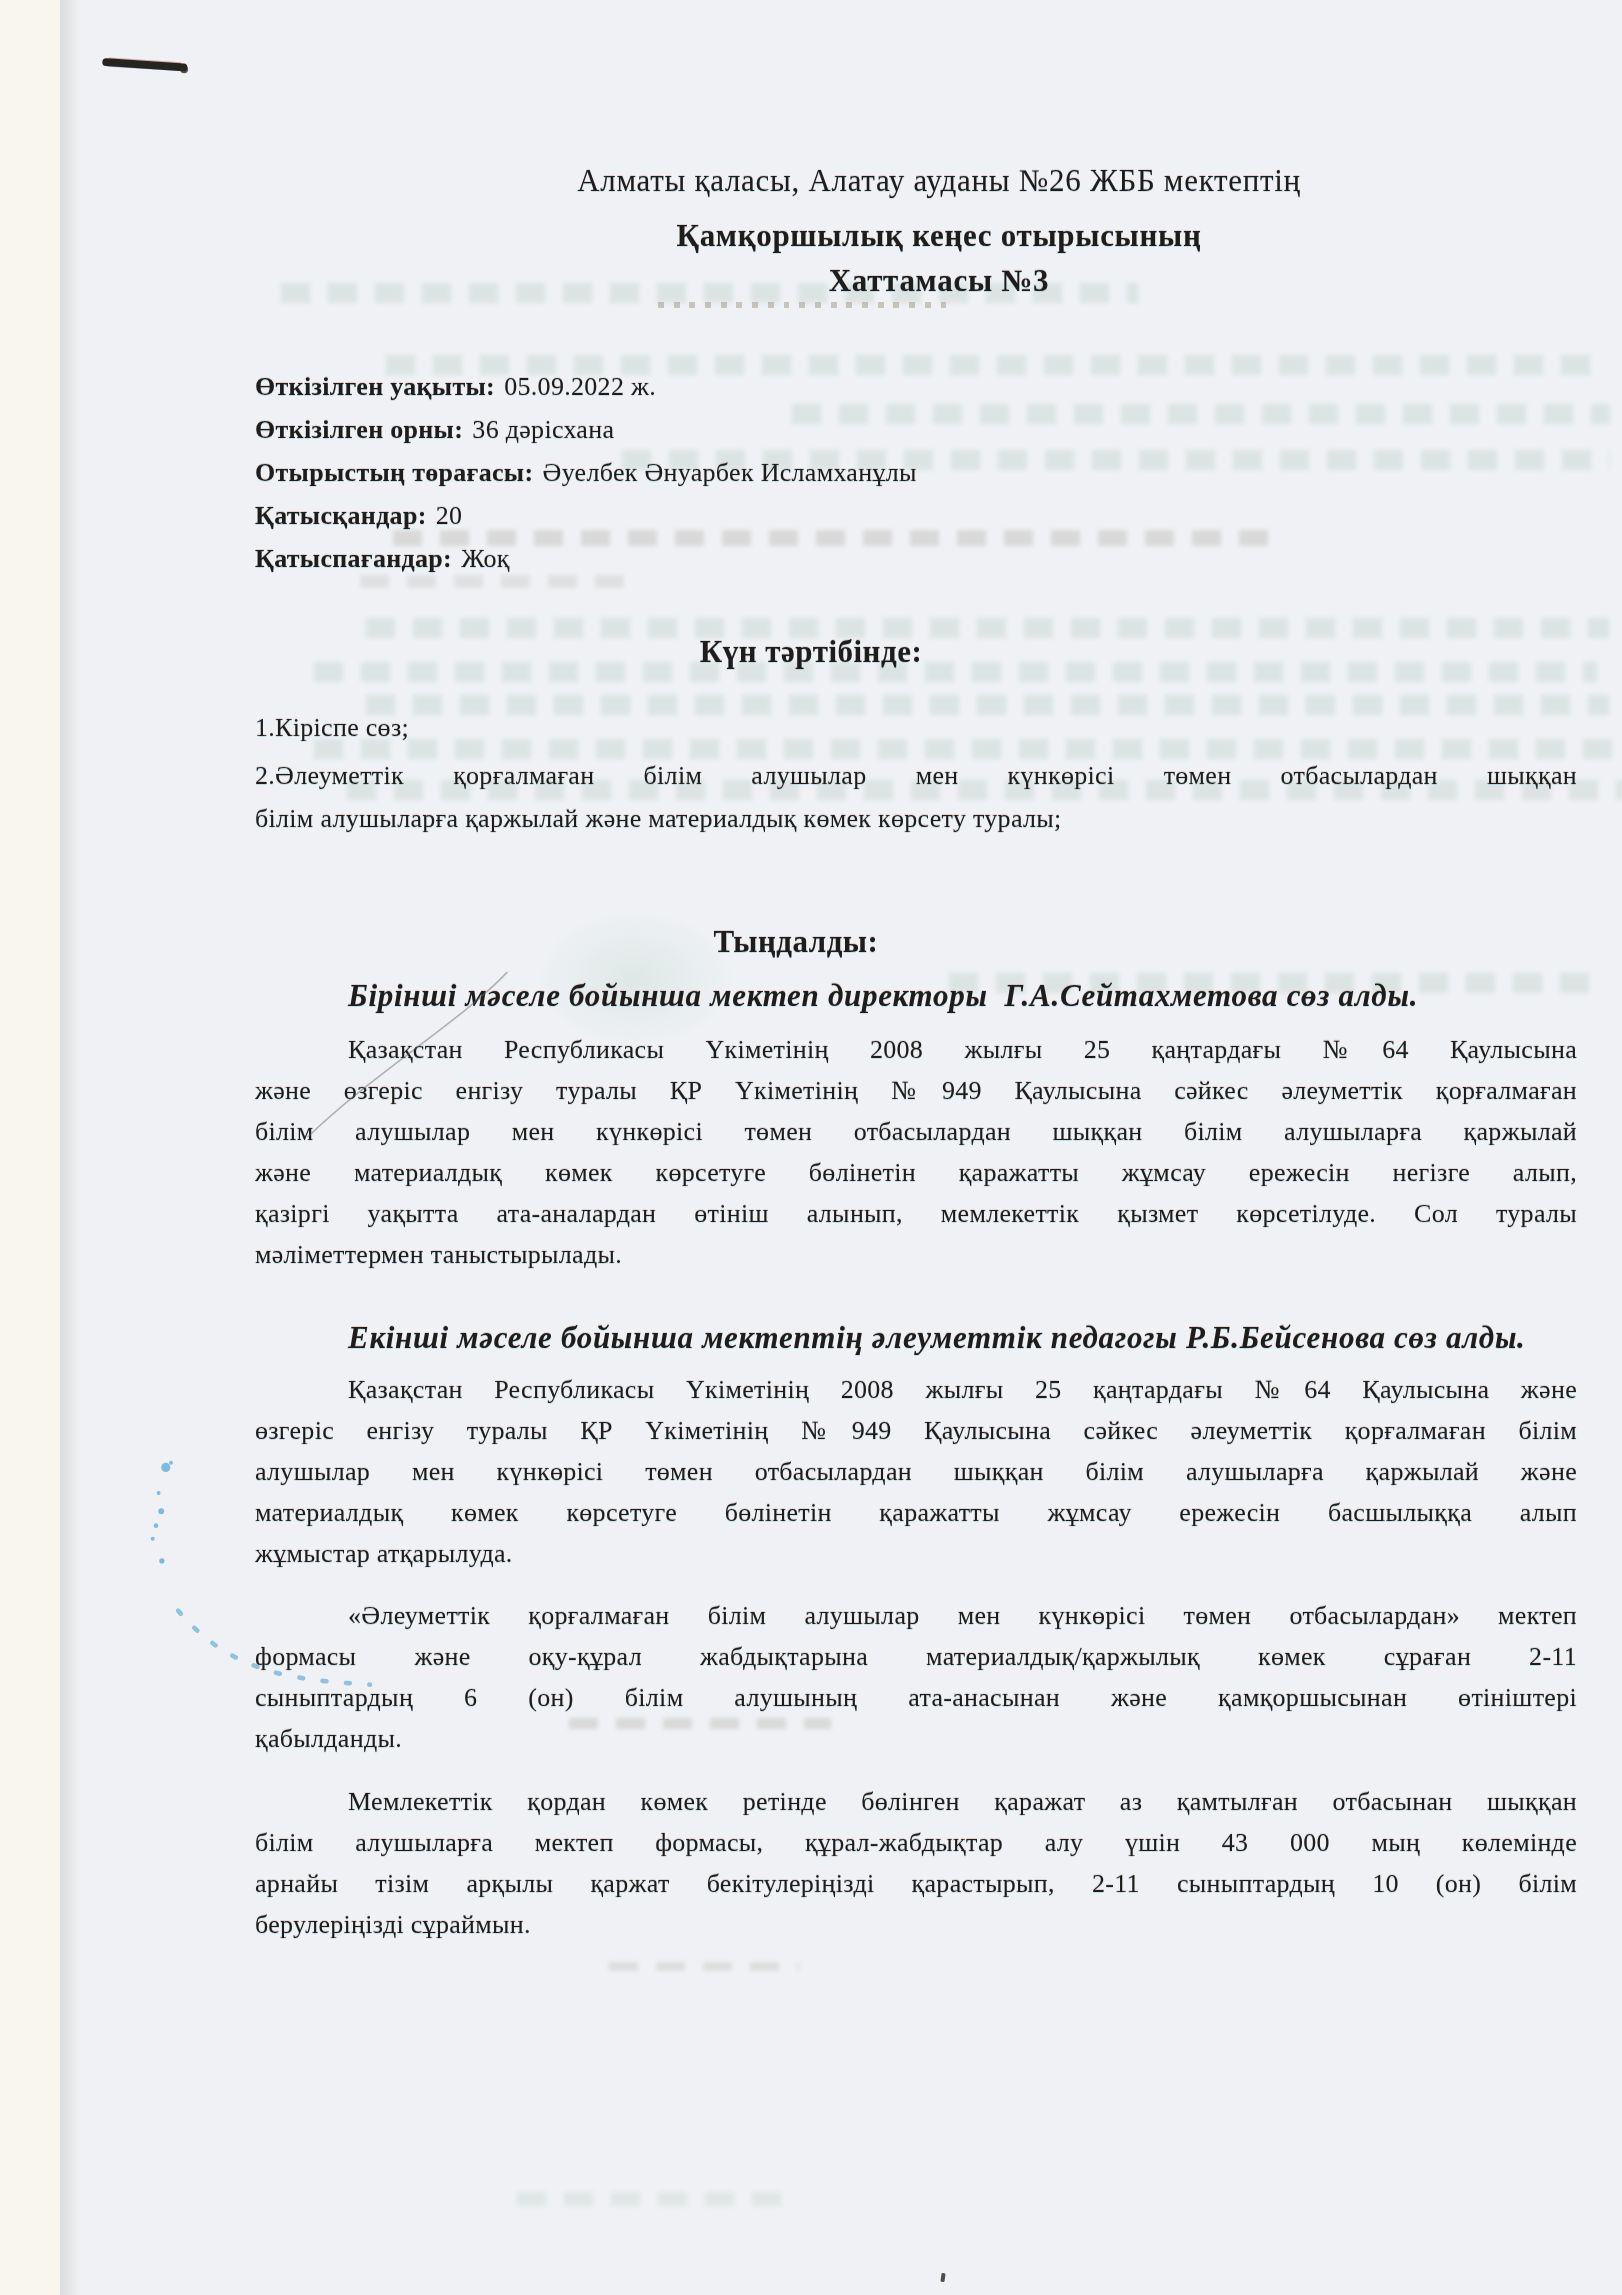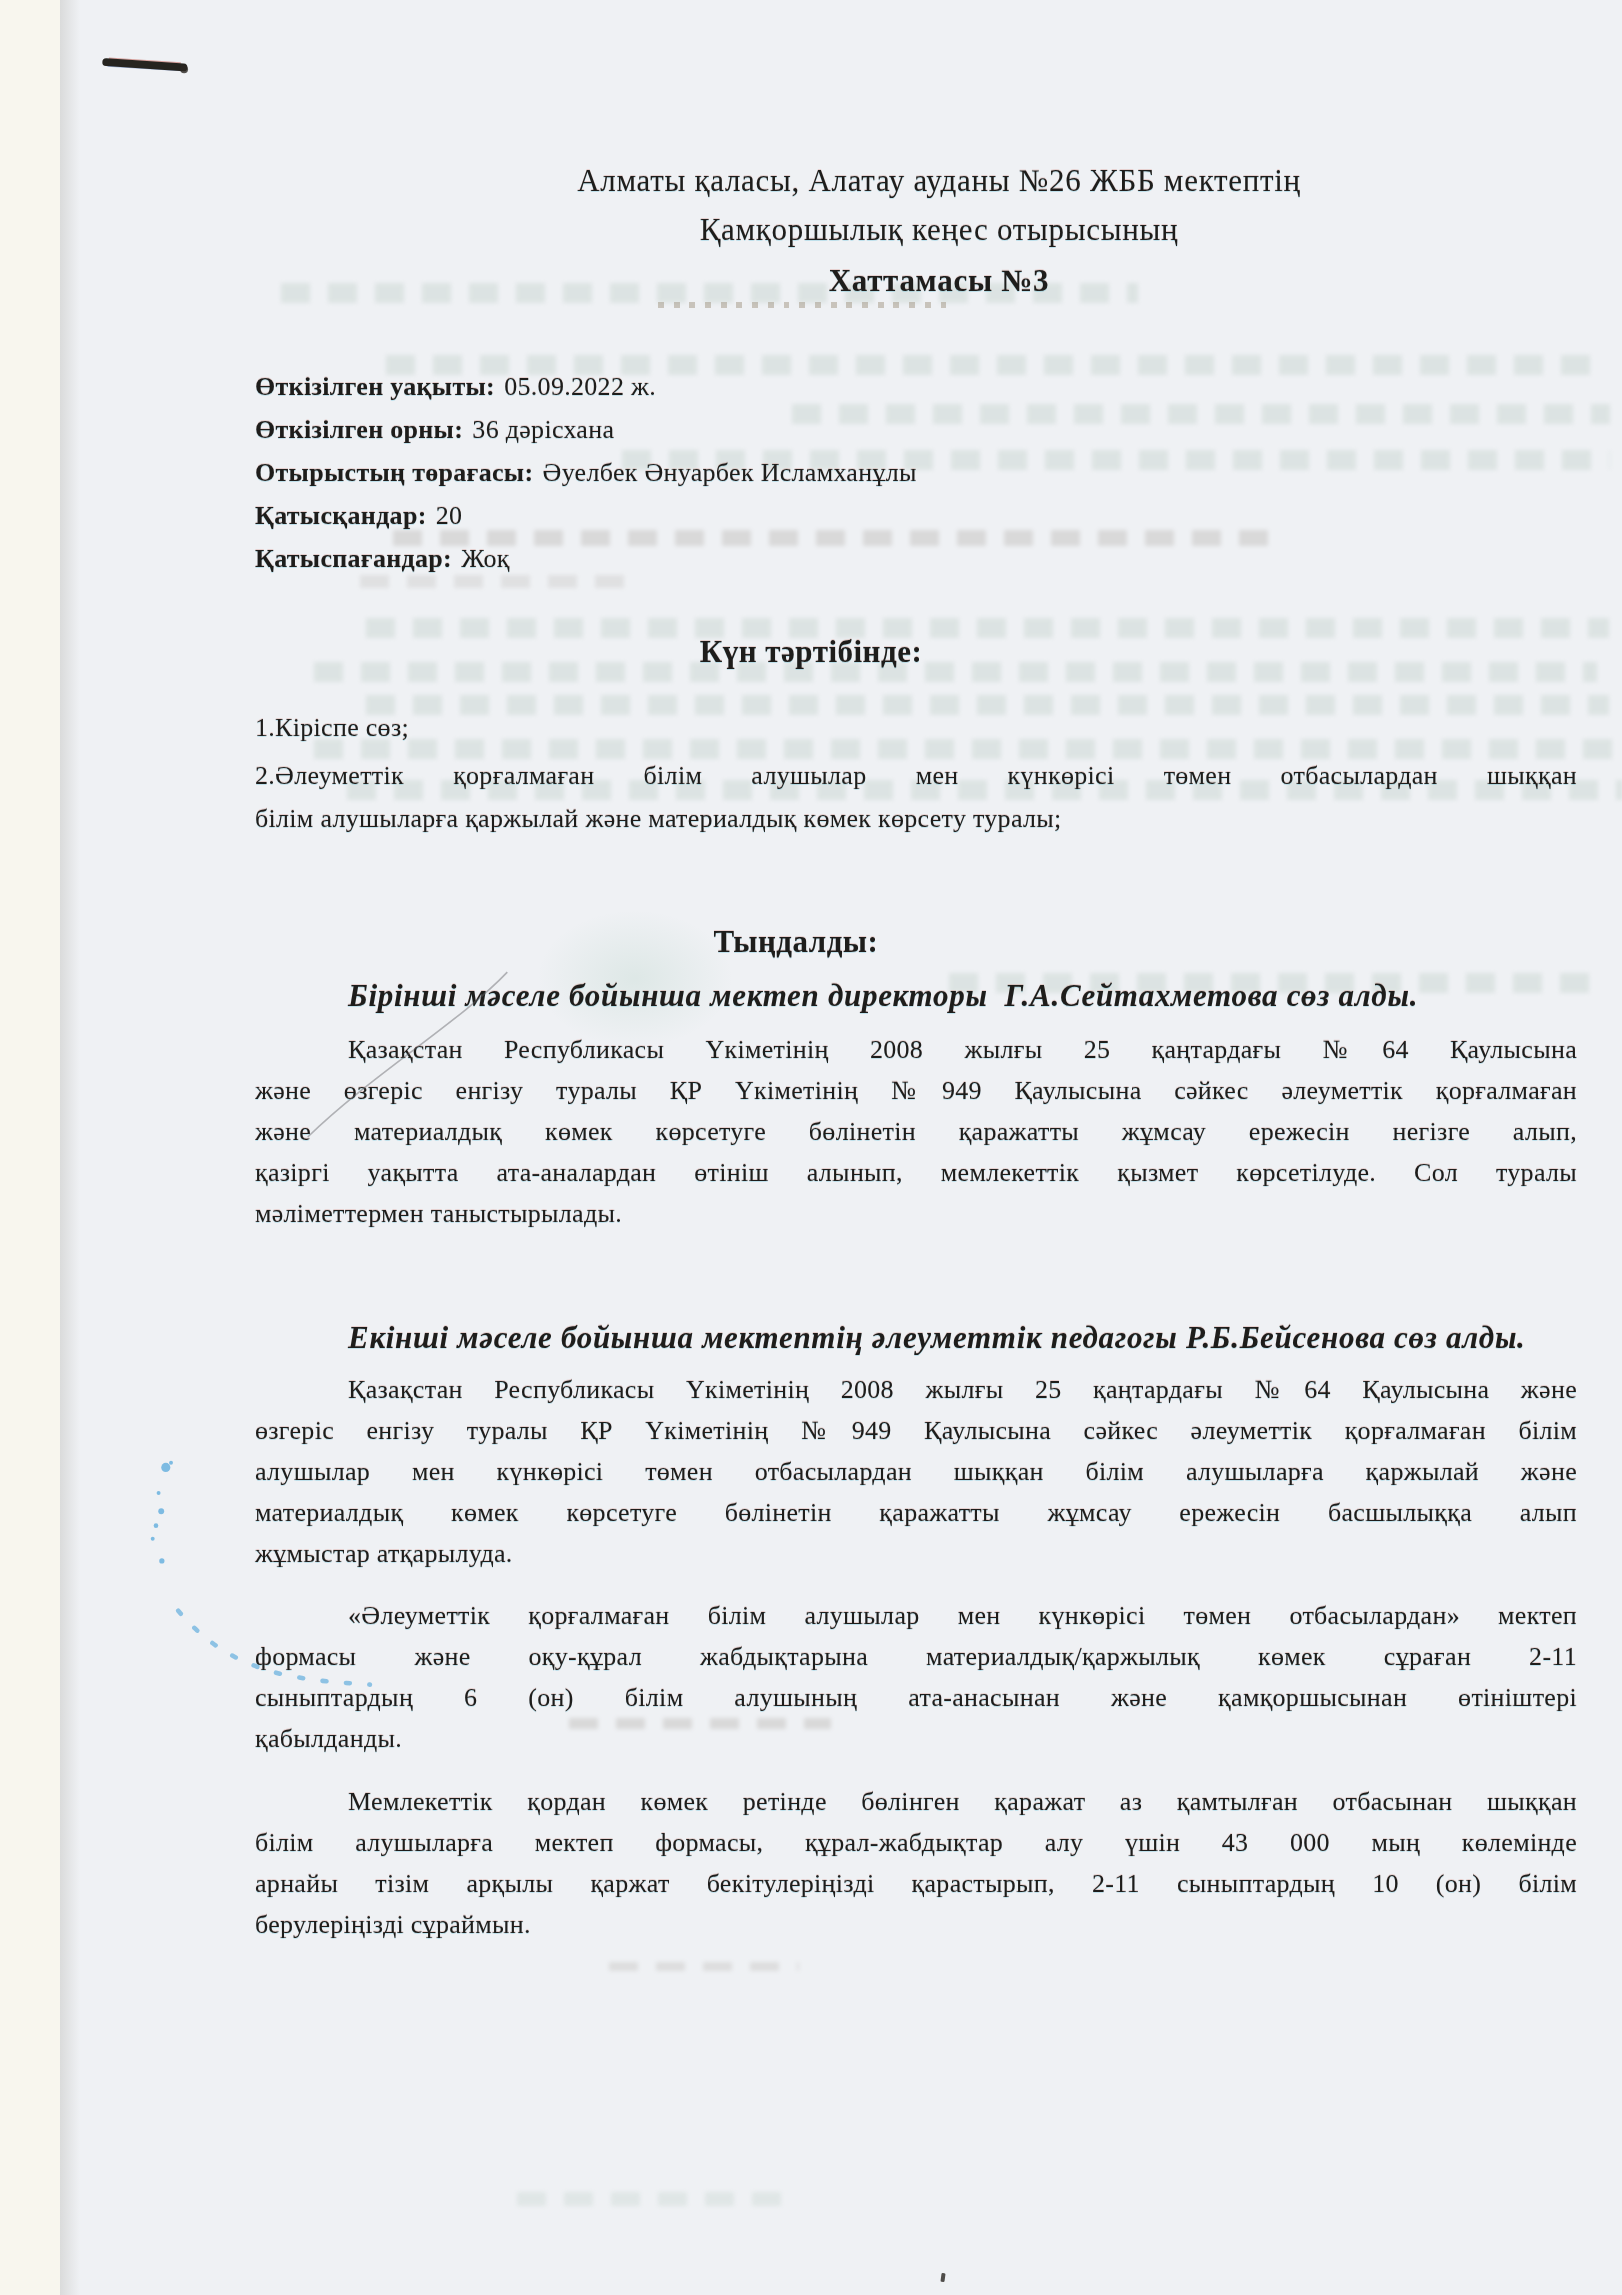--- a/index.html
+++ b/index.html
@@ -85,21 +85,21 @@
       <circle cx="238" cy="2332" r="3.5"></circle>
       <circle cx="233" cy="2352" r="3"></circle>
       <circle cx="247" cy="2386" r="4"></circle>
     </g>
     <path d="M272,2462 C320,2520 380,2550 445,2562 S540,2572 565,2575" stroke="#58a9dc" stroke-width="7" stroke-linecap="round" stroke-dasharray="6 30" fill="none" opacity=".65"></path>
     <path d="M775,1486 C705,1560 565,1645 470,1738" stroke="rgba(100,100,105,.45)" stroke-width="2.5" fill="none"></path>
   </svg>
   <div class="speck-dark" style="left:941px;top:2273px;width:3.9px;height:9.2px;transform:rotate(8deg);"></div>
 
   <div class="tb title center" style="top:160px;left:278px;">Алматы қаласы, Алатау ауданы №26 ЖББ мектептің</div>
-  <div class="tb title center" style="top:209px;left:278px;">Қамқоршылық кеңес отырысының</div>
+  <div class="tb title center" style="top:215px;left:278px;font-weight:bold;">Қамқоршылық кеңес отырысының</div>
   <div class="tb title center bold" style="top:260px;left:278px;">Хаттамасы №3</div>
 
   <div class="tb" style="top:366px;">
     <div class="meta-row">
       <span class="label">Өткізілген уақыты:</span><span class="value">05.09.2022 ж.</span>
     </div>
     <div class="meta-row">
       <span class="label">Өткізілген орны:</span><span class="value">36 дәрісхана</span>
     </div>
     <div class="meta-row">
@@ -120,20 +120,21 @@
     <div class="nline" style="height:43px;">білім алушыларға қаржылай және материалдық көмек көрсету туралы;</div>
   </div>
 
   <div class="tb heading center bold" style="top:921px;left:255px;width:1082px;">Тыңдалды:</div>
 
   <div class="tb speaker nline" style="top:975px;padding-left:93px;">Бірінші мәселе бойынша мектеп директоры &nbsp;Г.А.Сейтахметова сөз алды.</div>
 
   <div class="tb" style="top:1029px;">
     <div class="jline indent">Қазақстан Республикасы Үкіметінің 2008 жылғы 25 қаңтардағы №64 Қаулысына</div>
     <div class="jline">және өзгеріс енгізу туралы ҚР Үкіметінің №949 Қаулысына сәйкес әлеуметтік қорғалмаған</div>
+    <div class="jline">білім алушылар мен күнкөрісі төмен отбасылардан шыққан білім алушыларға қаржылай</div>
     <div class="jline">және материалдық көмек көрсетуге бөлінетін қаражатты жұмсау ережесін негізге алып,</div>
     <div class="jline">қазіргі уақытта ата-аналардан өтініш алынып, мемлекеттік қызмет көрсетілуде. Сол туралы</div>
     <div class="nline">мәліметтермен таныстырылады.</div>
   </div>
 
   <div class="tb speaker nline" style="top:1317px;padding-left:93px;">Екінші мәселе бойынша мектептің әлеуметтік педагогы Р.Б.Бейсенова сөз алды.</div>
 
   <div class="tb" style="top:1369px;">
     <div class="jline indent">Қазақстан Республикасы Үкіметінің 2008 жылғы 25 қаңтардағы №64 Қаулысына және</div>
     <div class="jline">өзгеріс енгізу туралы ҚР Үкіметінің №949 Қаулысына сәйкес әлеуметтік қорғалмаған білім</div>

